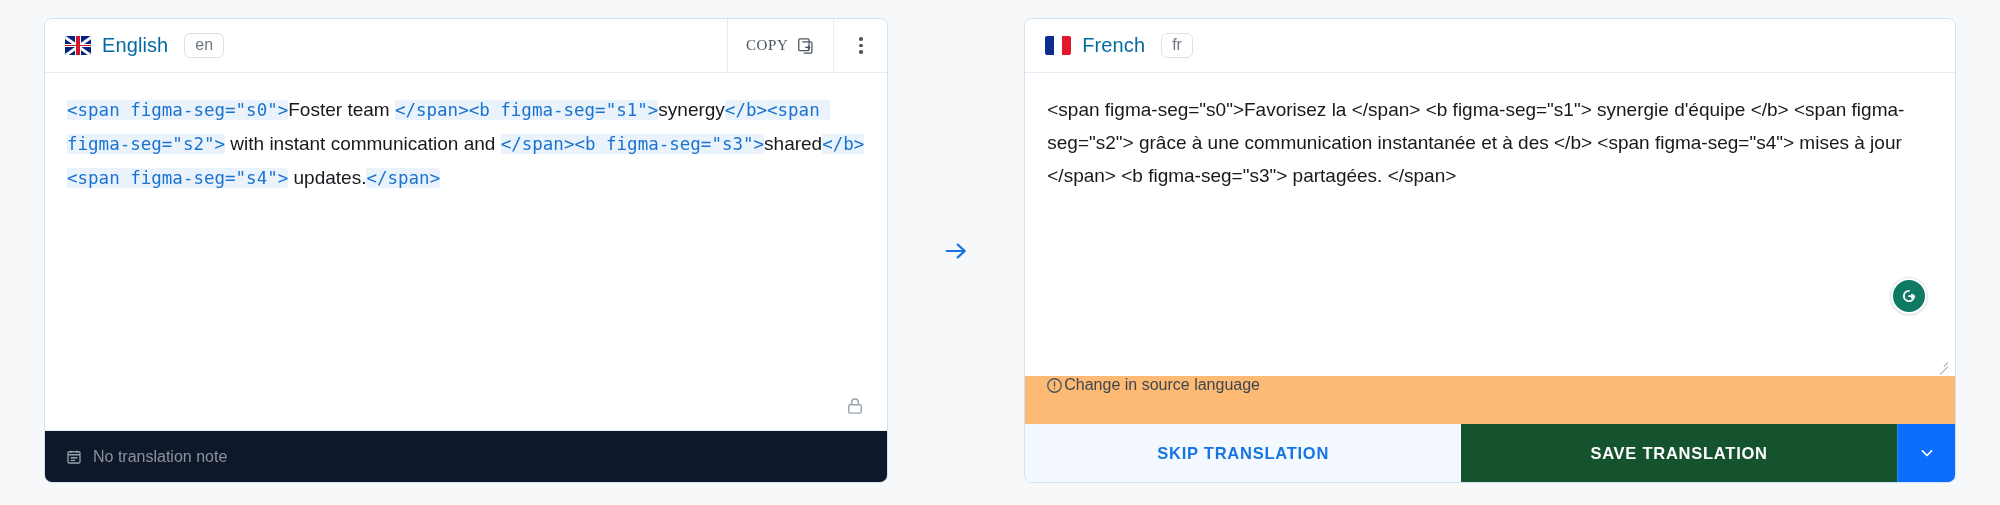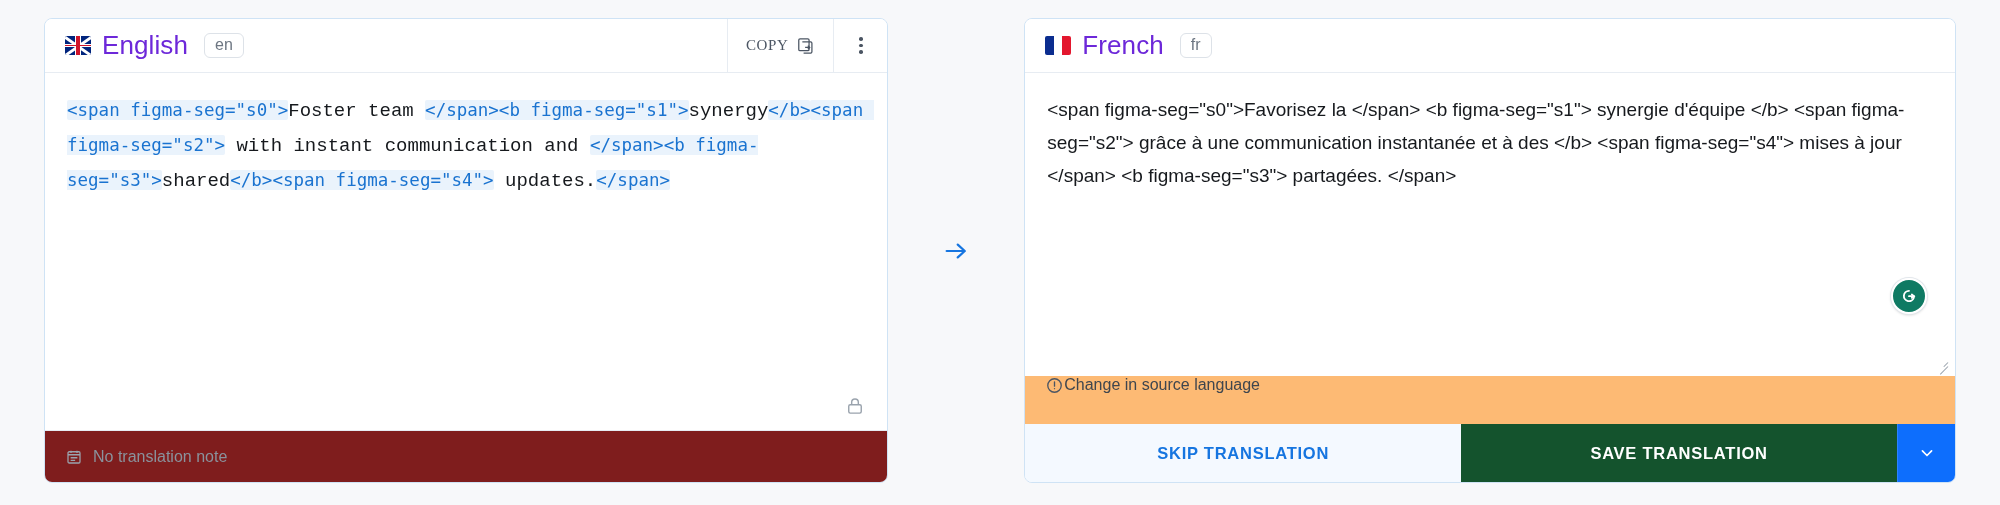--- a/index.html
+++ b/index.html
@@ -77,22 +77,22 @@
     display: block;
   }
   .gb-diag i:nth-child(1) { transform: rotate(35deg); }
   .gb-diag i:nth-child(2) { transform: rotate(-35deg); }
   
   .flag-fr {
     background: linear-gradient(to right, #0b2d8f 0 33.33%, #ffffff 33.33% 66.66%, #e3172e 66.66% 100%);
   }
 
   .lang-name {
-    font-size: 26px;
-    color: #6d28d9;
+    font-size: 20px;
+    color: #0369a1;
     font-weight: 400;
     letter-spacing: .1px;
   }
   .lang-code {
     margin-left: 16px;
     font-size: 16px;
     color: #6d7682;
     border: 1px solid #dde2e8;
     border-radius: 6px;
     padding: 3px 10px 4px;
@@ -147,21 +147,21 @@
     word-wrap: break-word;
     white-space: pre-wrap;
   }
   .tag {
     font-family: "DejaVu Sans Mono", monospace;
     color: #1a73d0;
     background: #eaf3fc;
     font-size: 17.5px;
     border-radius: 2px;
   }
-  .plain { color: #16191d; font-family: Liberation Mono, monospace; }
+  .plain { color: #16191d; }
 
   .tgt-text {
     font-size: 19px;
     line-height: 33px;
     color: #16191d;
     white-space: pre-wrap;
     word-wrap: break-word;
   }
 
   .lock-icon {
@@ -202,21 +202,21 @@
     transform: rotate(-45deg);
   }
   .resize-grip i:nth-child(1) { bottom: 2px;  width: 11px; }
   .resize-grip i:nth-child(2) { bottom: 6px;  width: 6px; }
 
   
   .src-foot {
     height: 52px;
     min-height: 52px;
     border-top: 1px solid #e7ecf2;
-    background: #7f1d1d;
+    background: #0f172a;
     display: flex;
     align-items: center;
     padding: 16px 20px;
     gap: 10px;
     color: #8a929c;
     font-size: 16px;
   }
   .note-icon { width: 18px; height: 18px; color: #9aa3ad; flex: none; }
 
   

